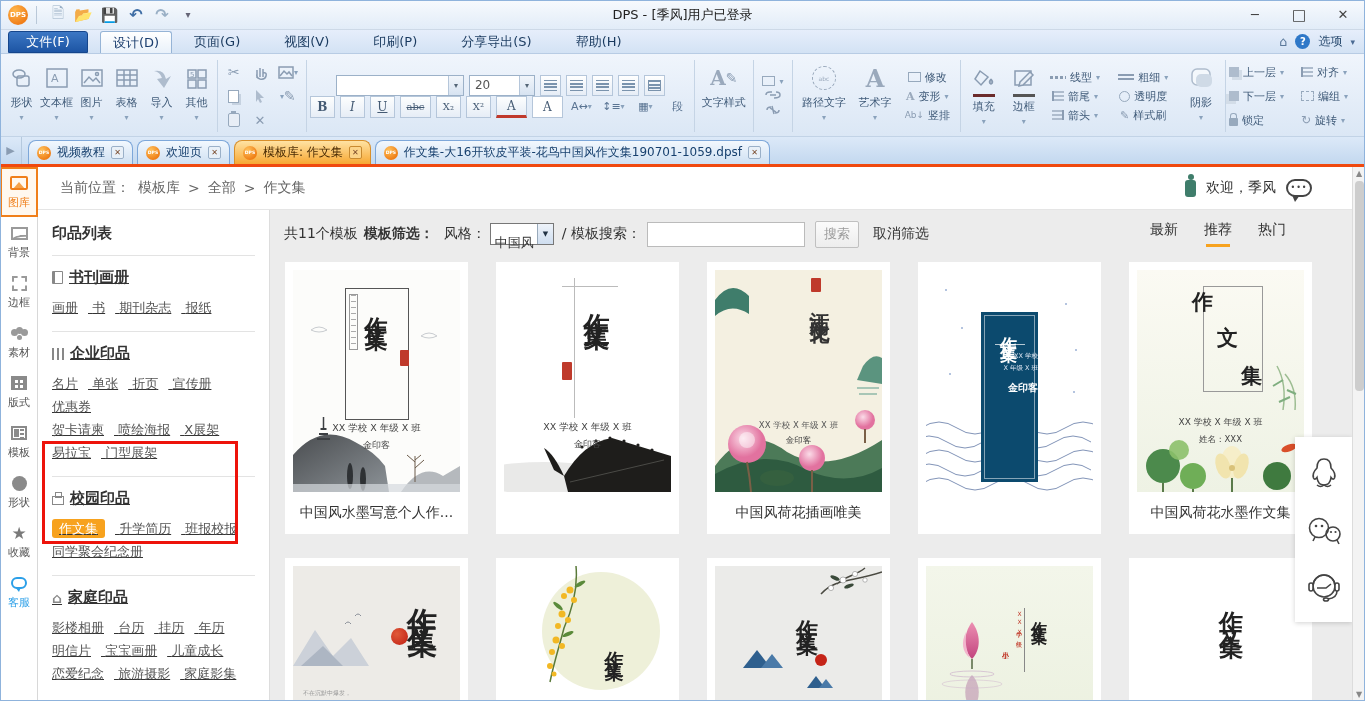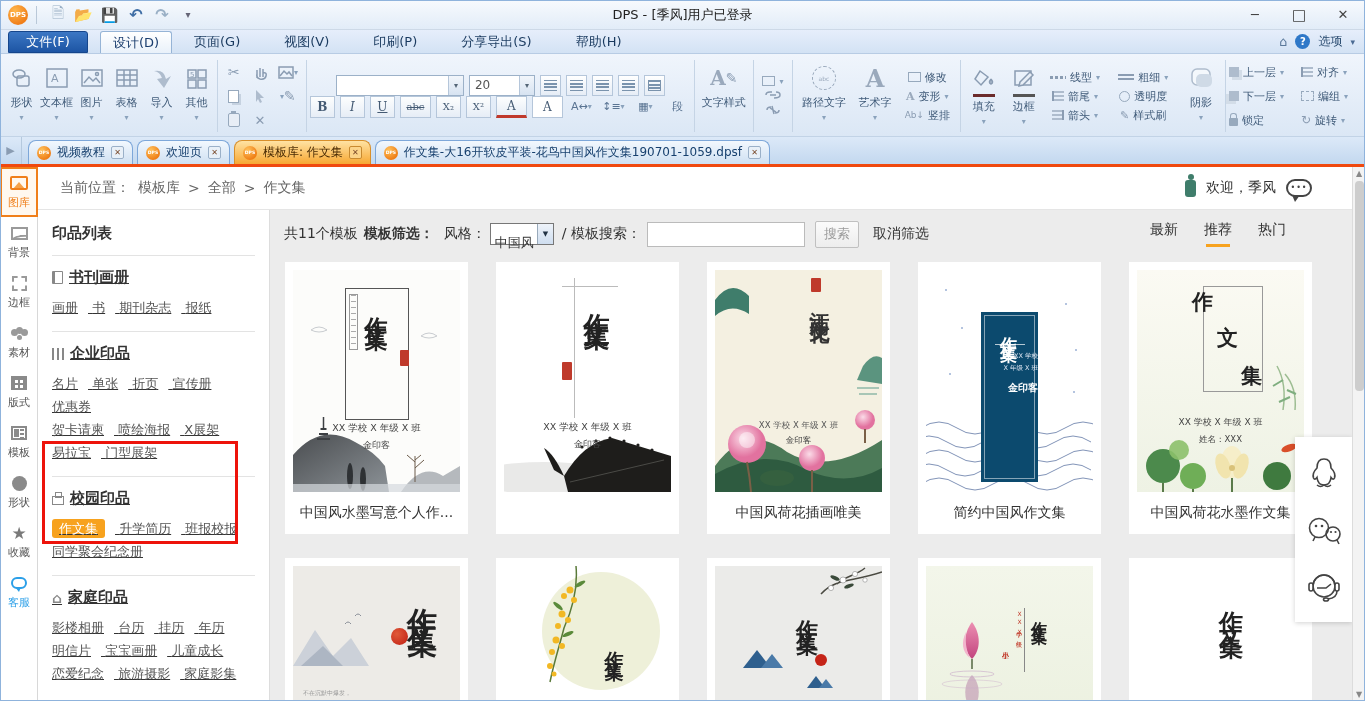--- a/index.html
+++ b/index.html
@@ -957,21 +957,20 @@
             </g>
         </svg>
         <div class="banner">
           <div class="vtitle">作文集</div>
           <div class="bdiv"></div>
           <div class="bsch"><span>XX 学校</span><br>
             <span>X 年级 X 班</span></div>
           <div class="bbrand">金印客</div>
         </div>
       </div>
-      <div class="caption">简约中国风作文集</div>
     </div>
 
     <div class="card">
       <div class="thumb t15">
         <svg class="art" viewBox="0 0 167 222" preserveAspectRatio="none">
           <path d="M140,96 q10,18 6,44 M148,104 q12,14 10,36" stroke="#9dbd92" stroke-width="1.5" fill="none"></path>
           <path d="M136,116 l10,-6 M142,132 l11,-5 M150,120 l9,4" stroke="#7fae7f" stroke-width="2" fill="none"></path>
           <circle cx="26" cy="196" r="17" fill="#4c8a4c"></circle>
             <circle cx="56" cy="206" r="13" fill="#6fae57"></circle>
           <circle cx="42" cy="180" r="10" fill="#8cc06a" opacity=".9"></circle>

